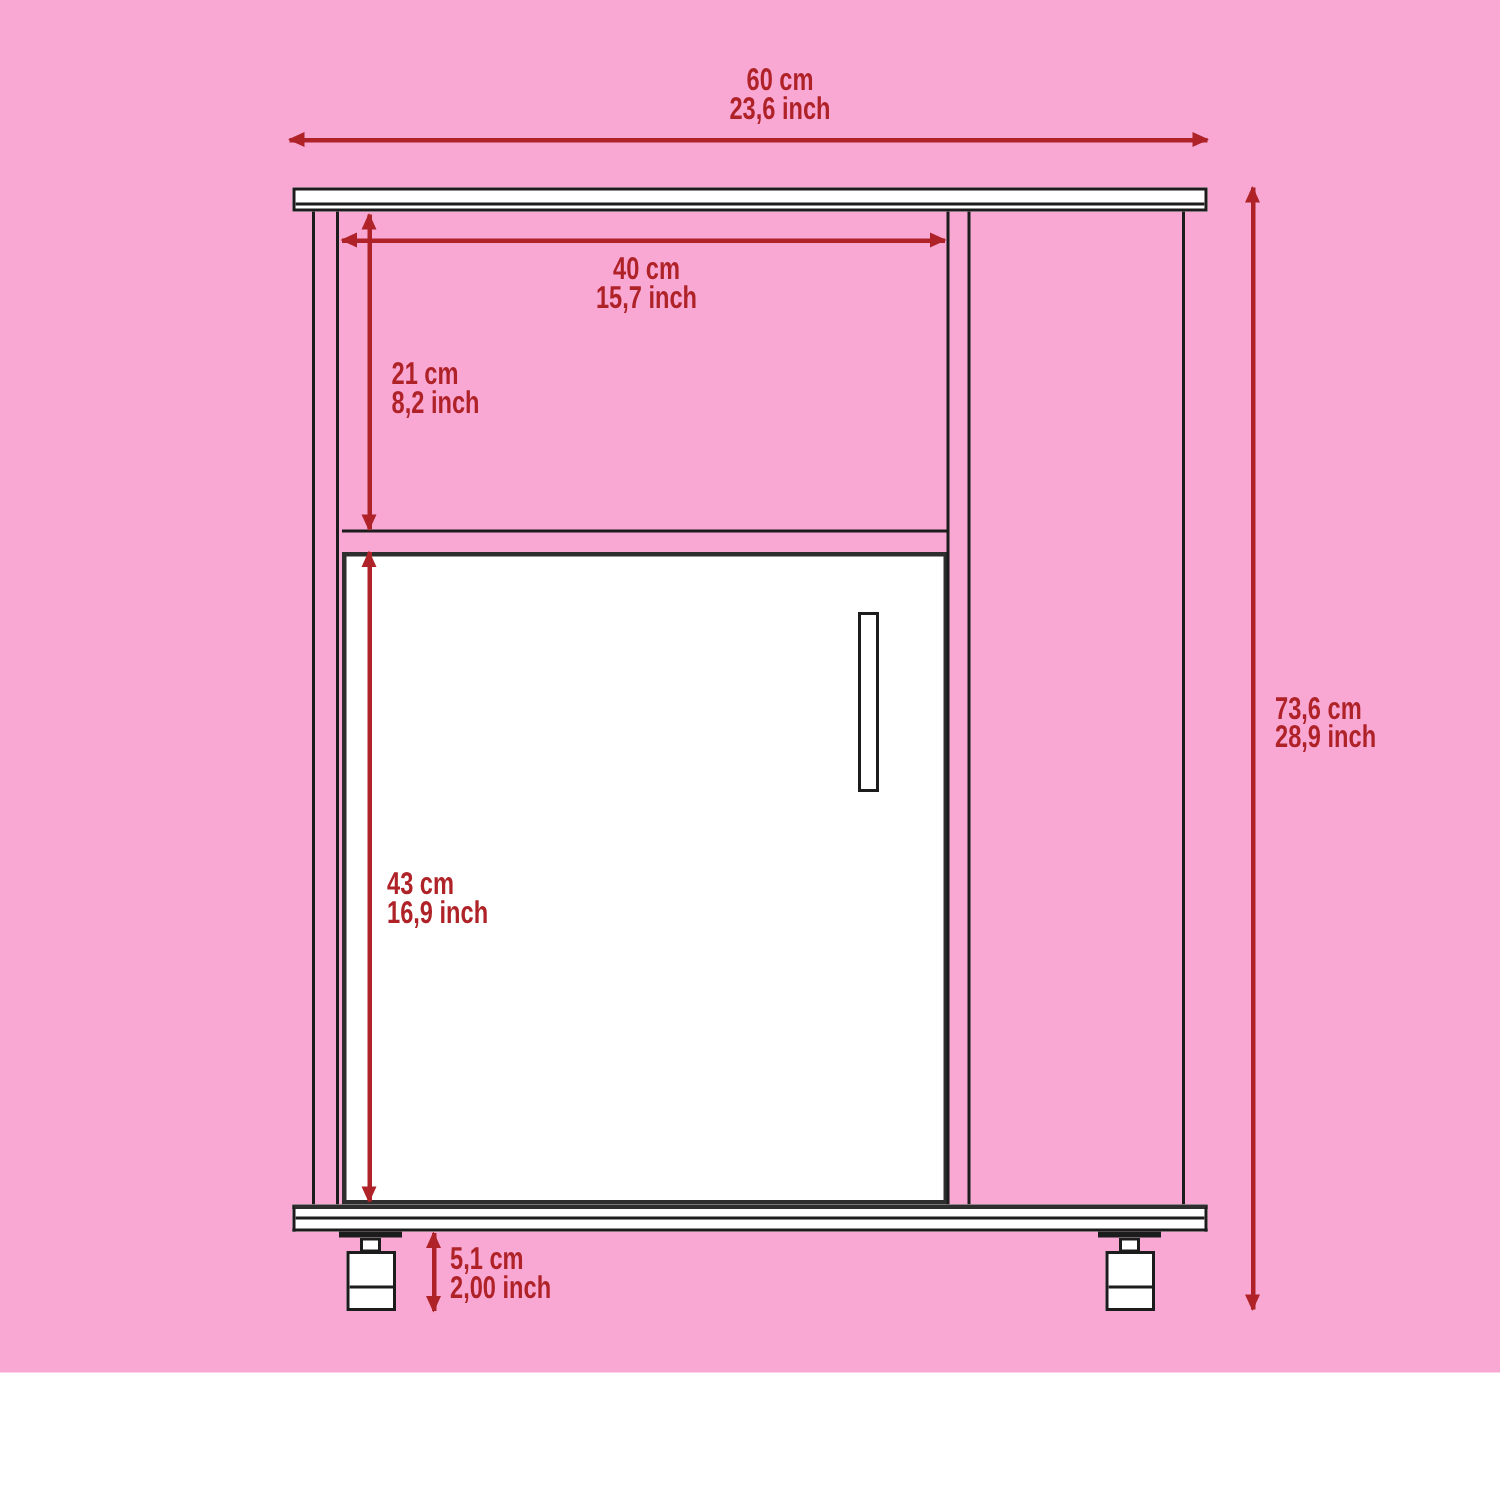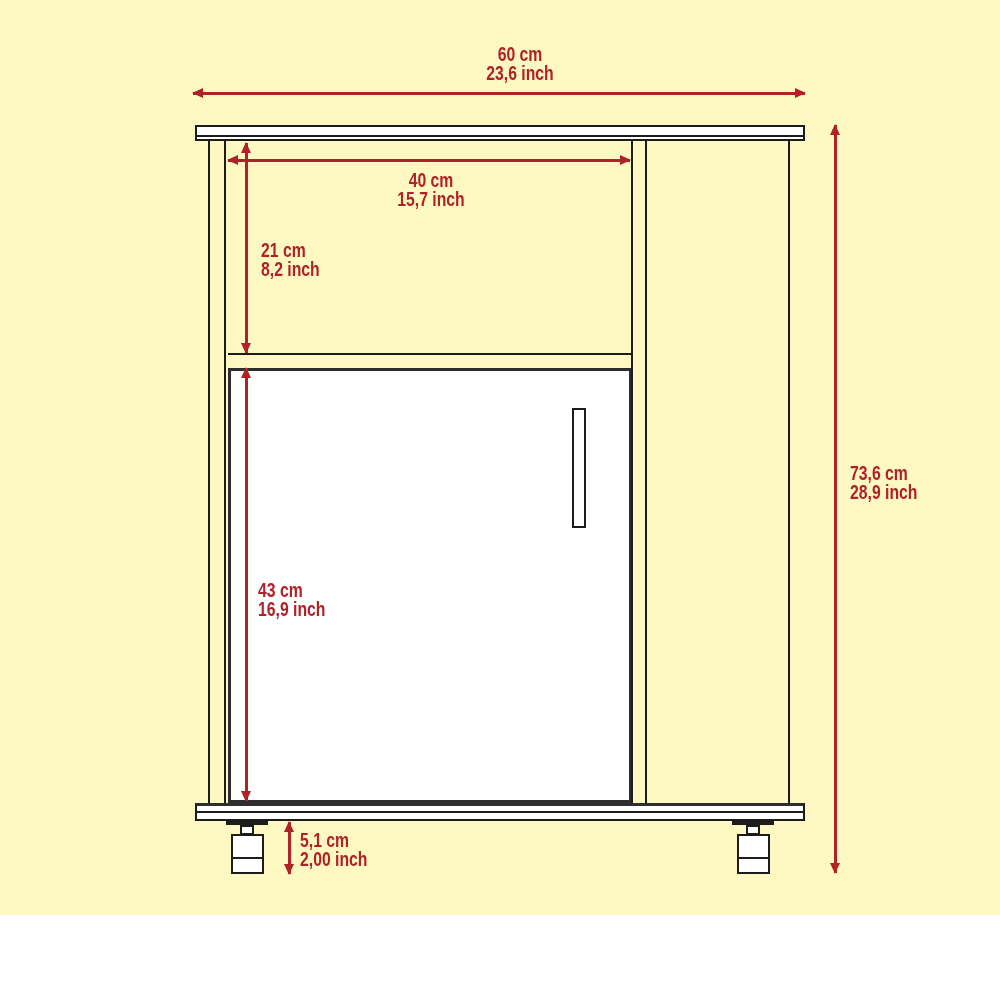--- a/index.html
+++ b/index.html
@@ -2,21 +2,21 @@
 <html style="--red: #af2328; --line: #1c1c1c;"><head>
 <meta charset="utf-8">
 <style>
   :root{
     --red:#af2328;
     --line:#1c1c1c;
     --door:#2e2e2e;
   }
   *{margin:0;padding:0;box-sizing:border-box;}
   body{background:#ffffff;font-family:"Liberation Sans",sans-serif;}
-  .stage{position:relative;width:1000px;height:915px;background:#fef9c3;overflow:hidden;}
+  .stage{position:relative;width:1000px;height:915px;background:#f9a8d4;overflow:hidden;}
 
   .hline{position:absolute;height:2px;background:var(--line);}
   .vline{position:absolute;width:2px;background:var(--line);}
   .panel{position:absolute;border:2px solid var(--line);background:#ffffff;}
 
   .door{position:absolute;border:3px solid var(--door);background:#ffffff;}
   .handle{position:absolute;border:2px solid var(--line);background:#ffffff;}
   .plate{position:absolute;background:var(--line);}
 
   

